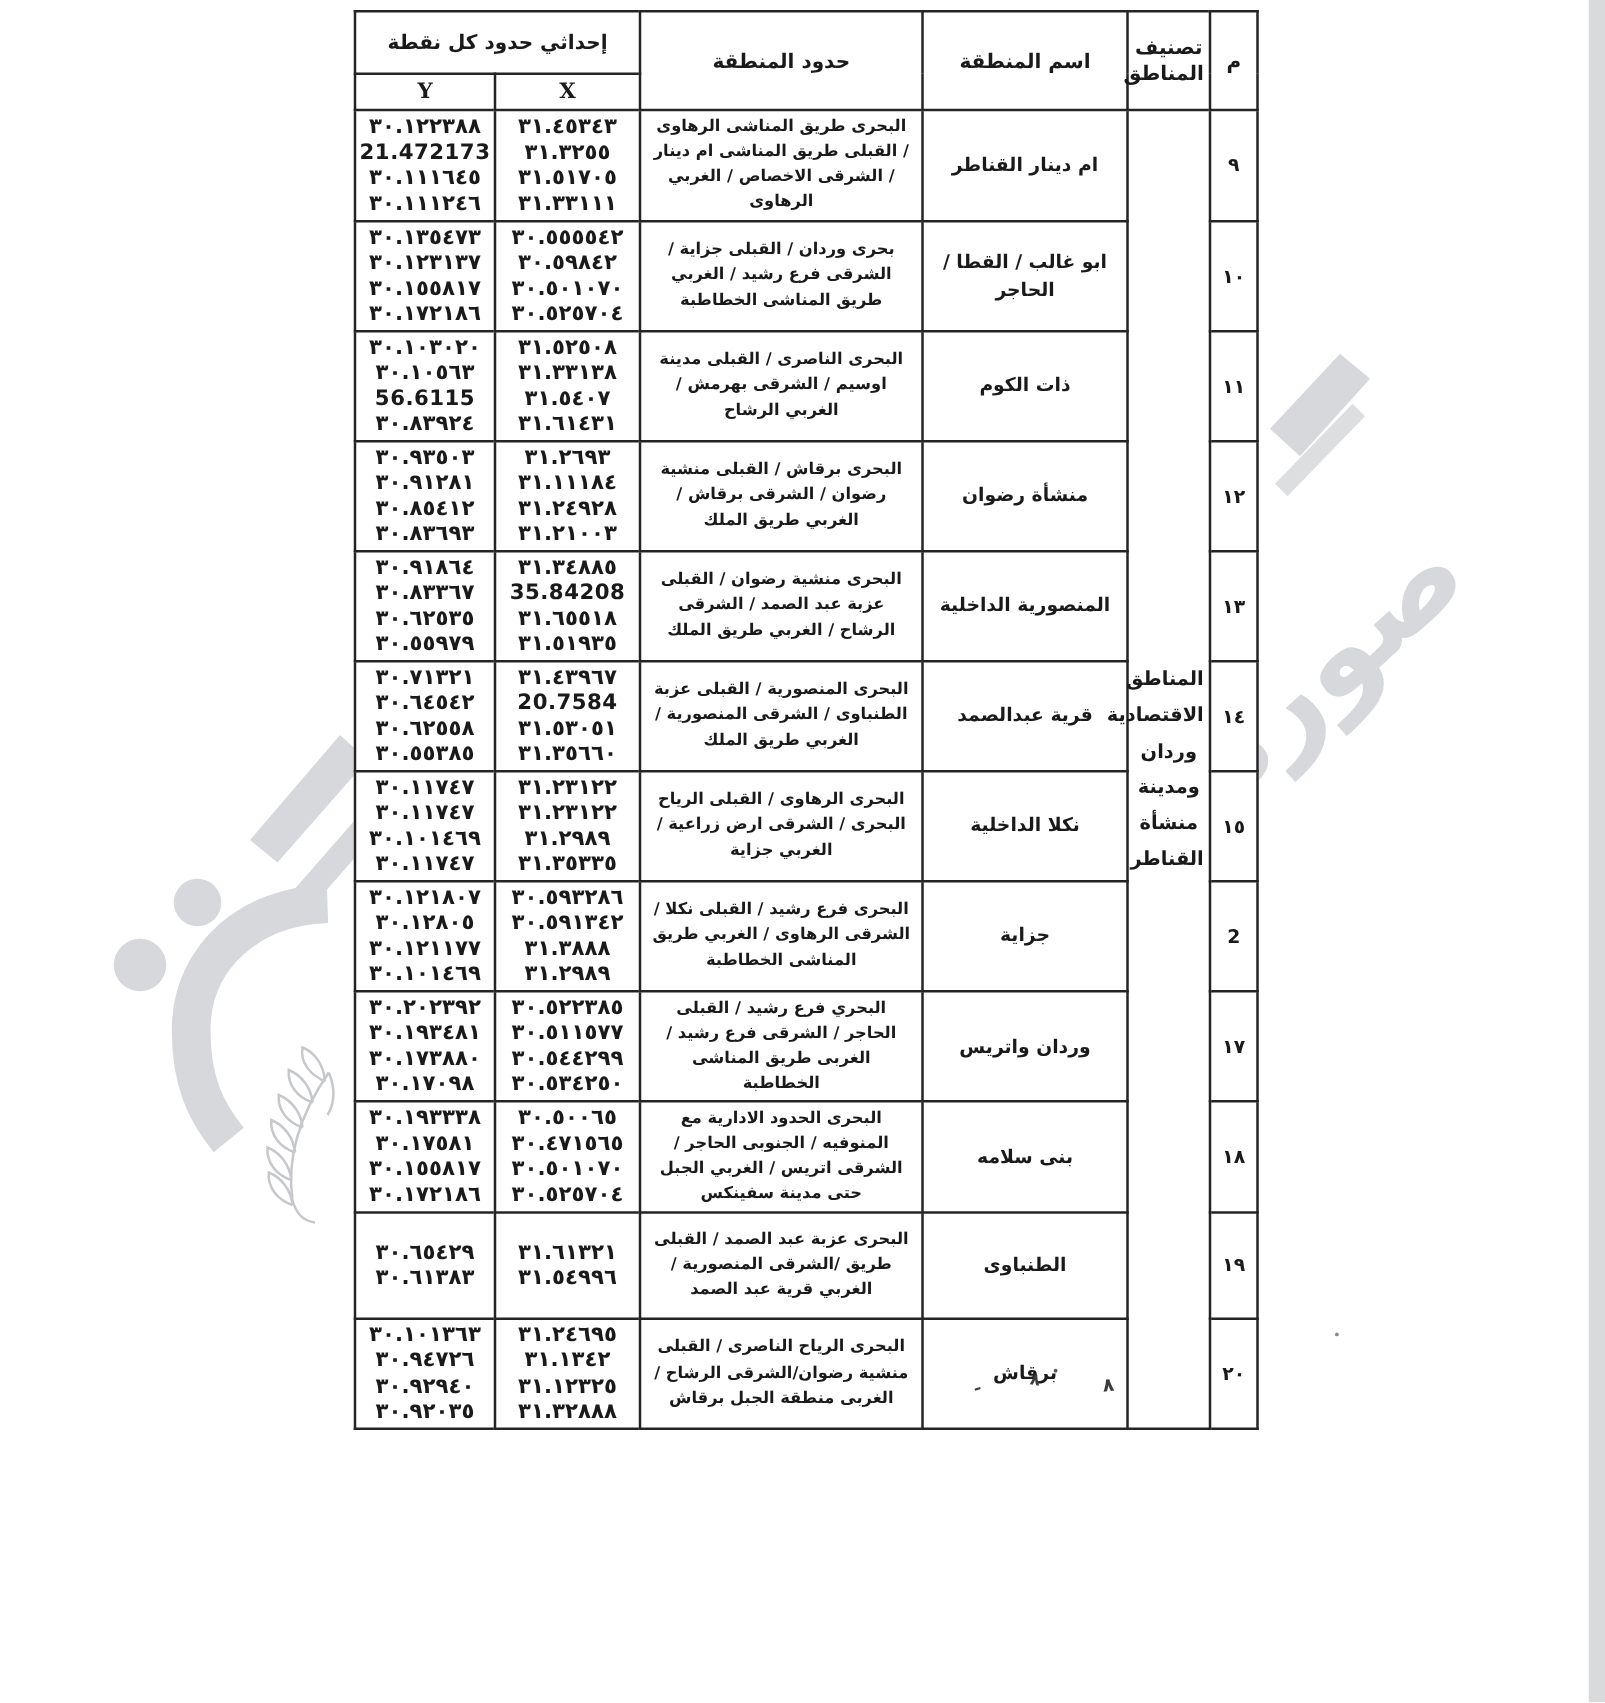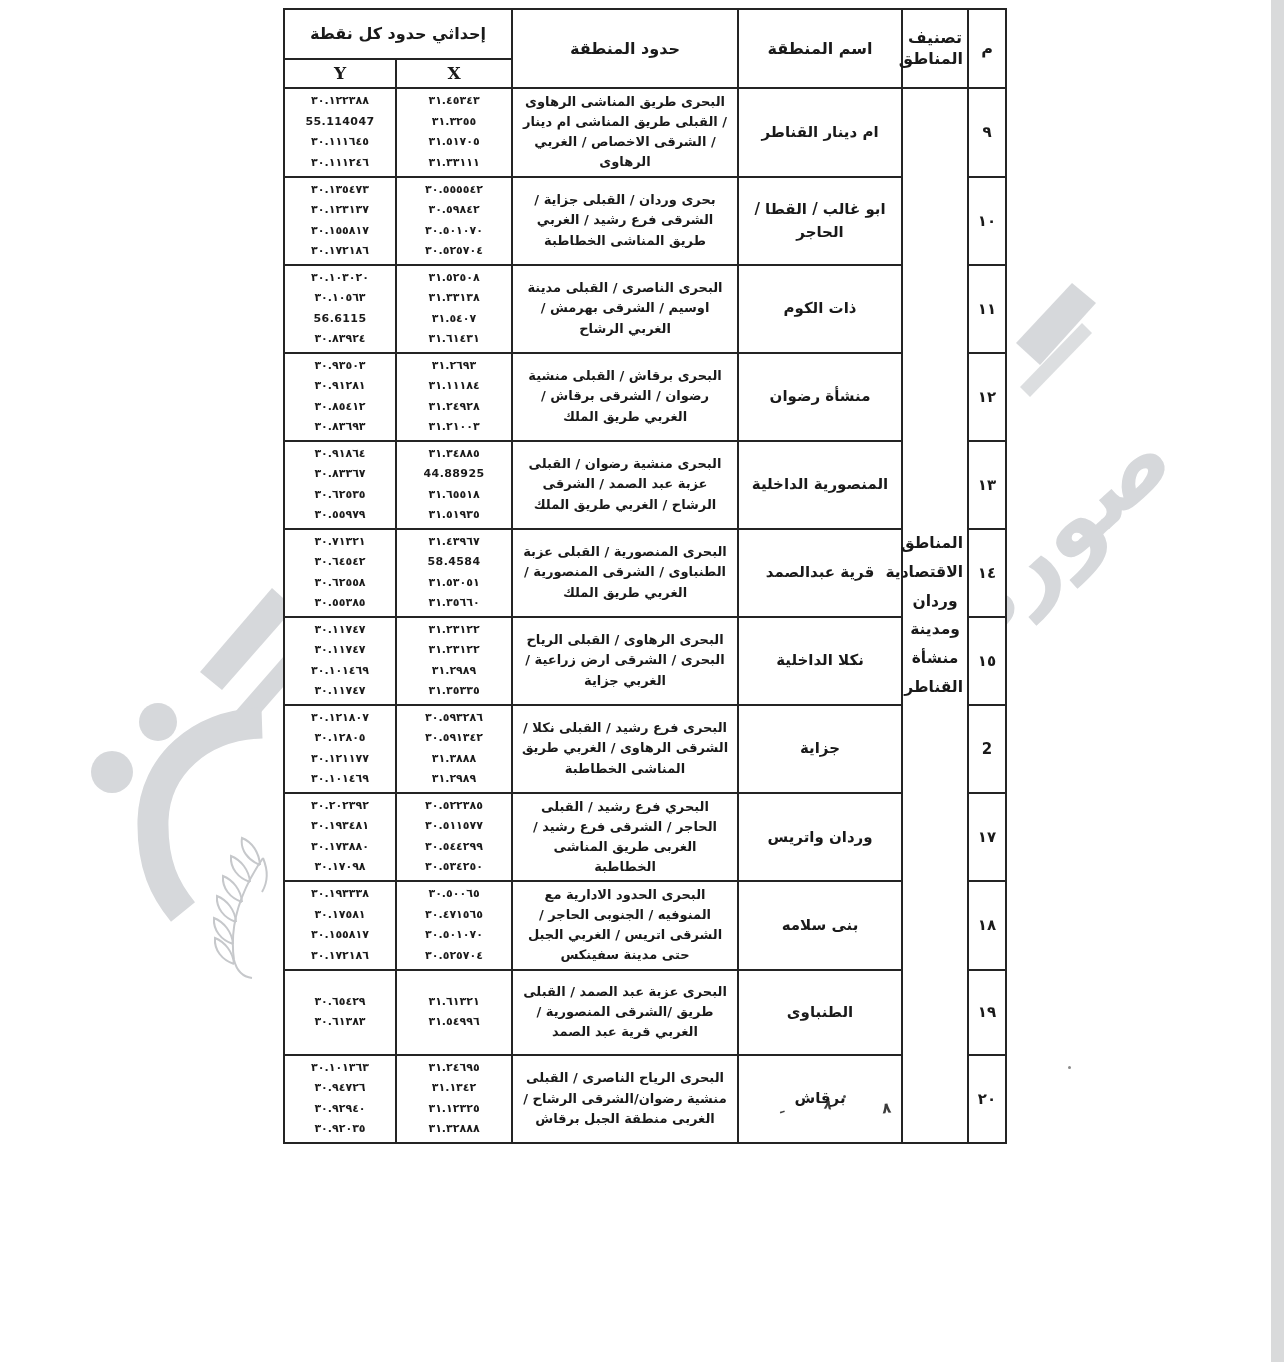--- a/index.html
+++ b/index.html
@@ -29,21 +29,21 @@
   }
   thead th{font-size:16px;line-height:1.35;}
   tr.h1{height:50px;}
   tr.h2{height:26px;}
   th.xy{font-family:"DejaVu Serif",serif;font-size:17px;}
   tbody tr{height:85px;}
   td.serial-cell{font-size:15px;}
   td.cls-cell{font-size:15.5px;line-height:1.85;margin-top:30px;}
   td.name-cell{font-size:15px;line-height:1.5;padding:2px 6px;}
   td.bounds-cell{font-size:13px;line-height:1.55;padding:3px 8px;}
-  td.num-cell{font-size:11px;padding:2px 2px;}
+  td.num-cell{font-size:17px;padding:2px 2px;}
   .num-line{direction:ltr;unicode-bidi:embed;line-height:20.5px;letter-spacing:.4px;}
   
   .wm{position:absolute;z-index:1;}
   
   .mark{
     position:absolute;z-index:2;color:#3c3c3c;
     font-weight:bold;font-size:13px;font-family:"DejaVu Sans",sans-serif;
   }
   .mark.m1{left:779px;top:1101px;transform:rotate(-18deg);}
   .mark.m2{left:824px;top:1097px;transform:rotate(8deg);}
@@ -125,21 +125,21 @@
           <td class="name-cell">ام دينار القناطر</td>
           <td class="bounds-cell">البحرى طريق المناشى الرهاوى / القبلى طريق المناشى ام دينار / الشرقى الاخصاص / الغربي الرهاوى</td>
           <td class="num-cell">
             <div class="num-line">٣١.٤٥٣٤٣</div>
             <div class="num-line">٣١.٣٢٥٥</div>
             <div class="num-line">٣١.٥١٧٠٥</div>
             <div class="num-line">٣١.٣٣١١١</div>
           </td>
           <td class="num-cell">
             <div class="num-line">٣٠.١٢٢٣٨٨</div>
-            <div class="num-line">55.114047</div>
+            <div class="num-line">21.472173</div>
             <div class="num-line">٣٠.١١١٦٤٥</div>
             <div class="num-line">٣٠.١١١٢٤٦</div>
           </td>
         </tr>
         <tr>
           <td class="serial-cell">١٠</td>
           <td class="name-cell">ابو غالب / القطا / الحاجر</td>
           <td class="bounds-cell">بحرى وردان / القبلى جزاية / الشرقى فرع رشيد / الغربي طريق المناشى الخطاطبة</td>
           <td class="num-cell">
             <div class="num-line">٣٠.٥٥٥٥٤٢</div>
@@ -187,38 +187,38 @@
             <div class="num-line">٣٠.٨٥٤١٢</div>
             <div class="num-line">٣٠.٨٣٦٩٣</div>
           </td>
         </tr>
         <tr>
           <td class="serial-cell">١٣</td>
           <td class="name-cell">المنصورية الداخلية</td>
           <td class="bounds-cell">البحرى منشية رضوان / القبلى عزبة عبد الصمد / الشرقى الرشاح / الغربي طريق الملك</td>
           <td class="num-cell">
             <div class="num-line">٣١.٣٤٨٨٥</div>
-            <div class="num-line">44.88925</div>
+            <div class="num-line">35.84208</div>
             <div class="num-line">٣١.٦٥٥١٨</div>
             <div class="num-line">٣١.٥١٩٣٥</div>
           </td>
           <td class="num-cell">
             <div class="num-line">٣٠.٩١٨٦٤</div>
             <div class="num-line">٣٠.٨٣٣٦٧</div>
             <div class="num-line">٣٠.٦٢٥٣٥</div>
             <div class="num-line">٣٠.٥٥٩٧٩</div>
           </td>
         </tr>
         <tr>
           <td class="serial-cell">١٤</td>
           <td class="name-cell">قرية عبدالصمد</td>
           <td class="bounds-cell">البحرى المنصورية / القبلى عزبة الطنباوى / الشرقى المنصورية / الغربي طريق الملك</td>
           <td class="num-cell">
             <div class="num-line">٣١.٤٣٩٦٧</div>
-            <div class="num-line">58.4584</div>
+            <div class="num-line">20.7584</div>
             <div class="num-line">٣١.٥٣٠٥١</div>
             <div class="num-line">٣١.٣٥٦٦٠</div>
           </td>
           <td class="num-cell">
             <div class="num-line">٣٠.٧١٣٢١</div>
             <div class="num-line">٣٠.٦٤٥٤٢</div>
             <div class="num-line">٣٠.٦٢٥٥٨</div>
             <div class="num-line">٣٠.٥٥٣٨٥</div>
           </td>
         </tr>

